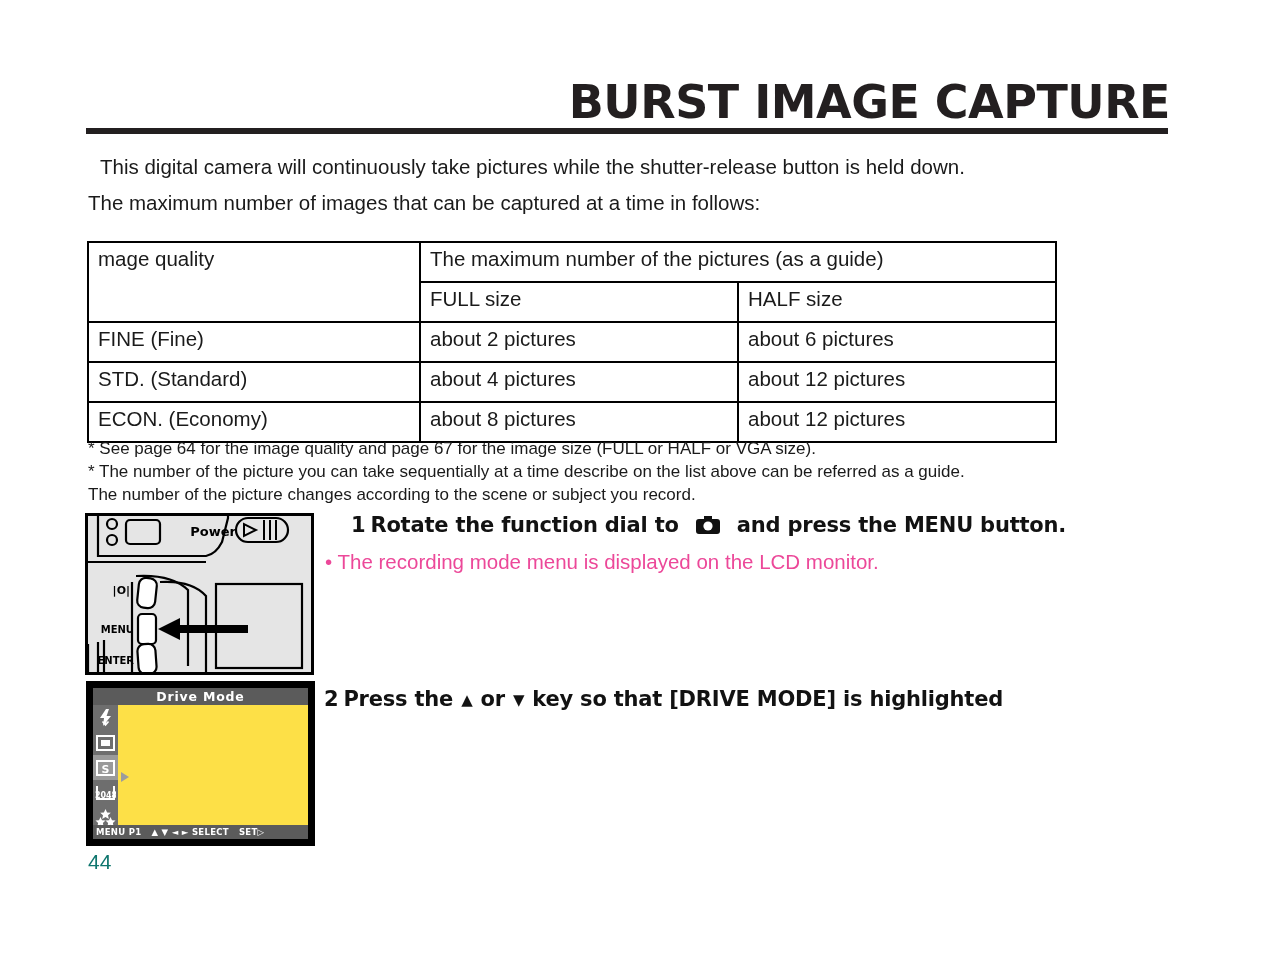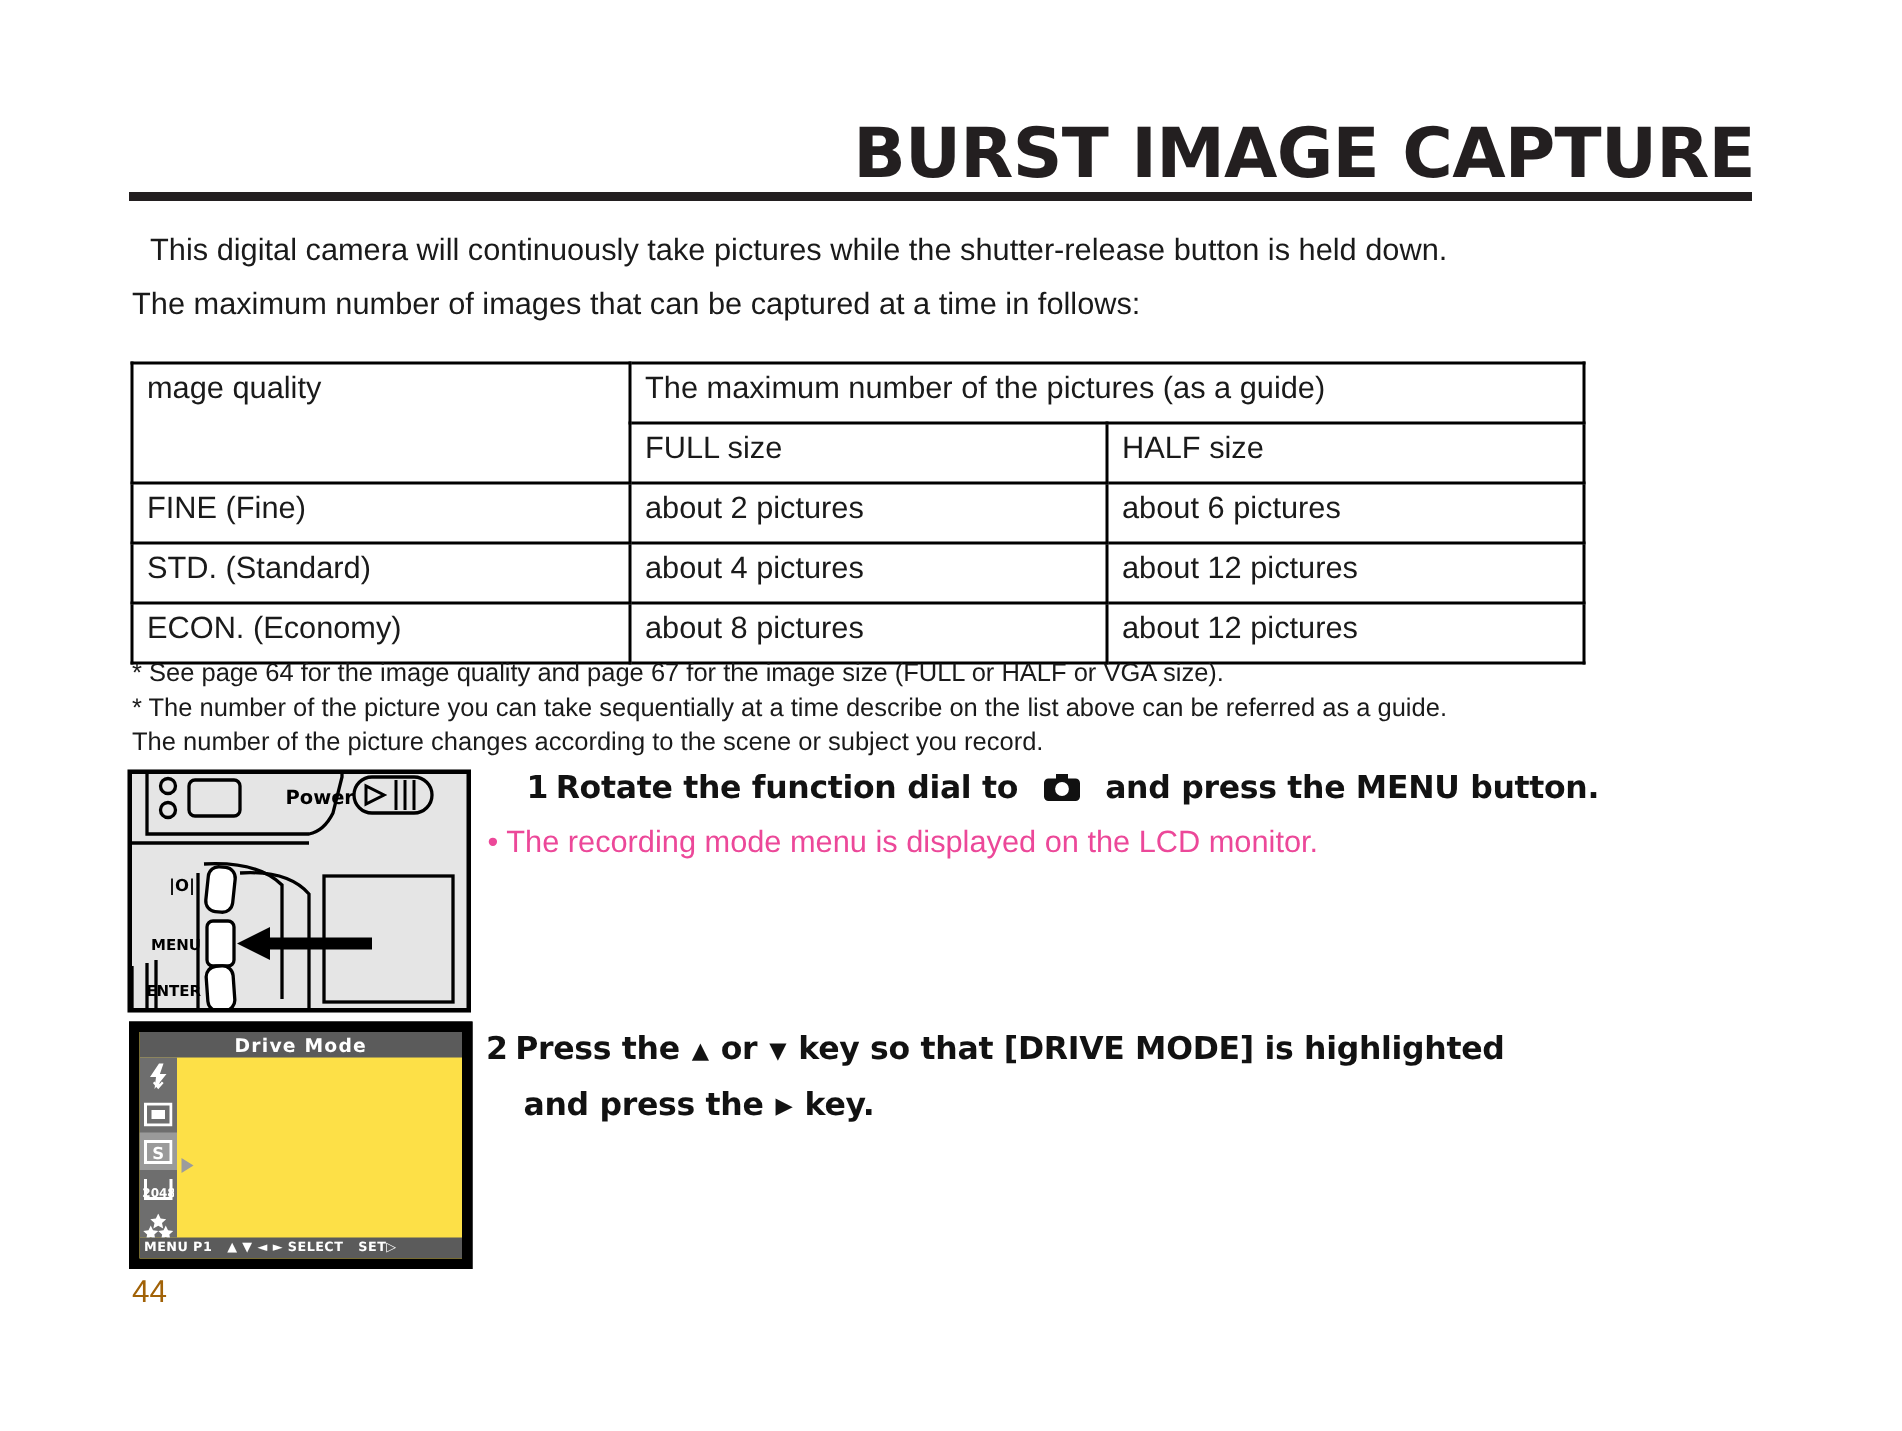--- a/index.html
+++ b/index.html
@@ -222,21 +222,21 @@
     margin: 0 8px;
     vertical-align: 1px;
   }
 
   
   #page-number {
     position: absolute;
     left: 88px;
     top: 850px;
     font-size: 21px;
-    color: #a16207;
+    color: #0f766e;
   }
 </style>
 </head>
 <body>
 
 <div id="page-title">BURST IMAGE CAPTURE</div>
 <div id="title-rule"></div>
 
 <div class="intro-line" id="intro-1">This digital camera will continuously take pictures while the shutter-release button is held down.</div>
 <div class="intro-line" id="intro-2">The maximum number of images that can be captured at a time in follows:</div>
@@ -364,16 +364,15 @@
     <div id="lcd-cursor"></div>
     <div id="lcd-statusbar">
       <span>MENU P1</span><span class="gap"></span><span>▲ ▼ ◄ ►</span>
       <span>SELECT</span><span class="gap"></span><span>SET</span><span>▷</span>
     </div>
   </div>
 </div>
 
 <div id="step2-head">
   <span class="num">2</span><span>Press the</span><span class="key">▲</span><span>or</span><span class="key">▼</span><span>key so that [DRIVE MODE] is highlighted</span>
-  <span class="l2"><span>and press the</span><span class="key">▶</span><span>key.</span></span>
 </div>
 
 <div id="page-number">44</div>
 
 </body></html>

